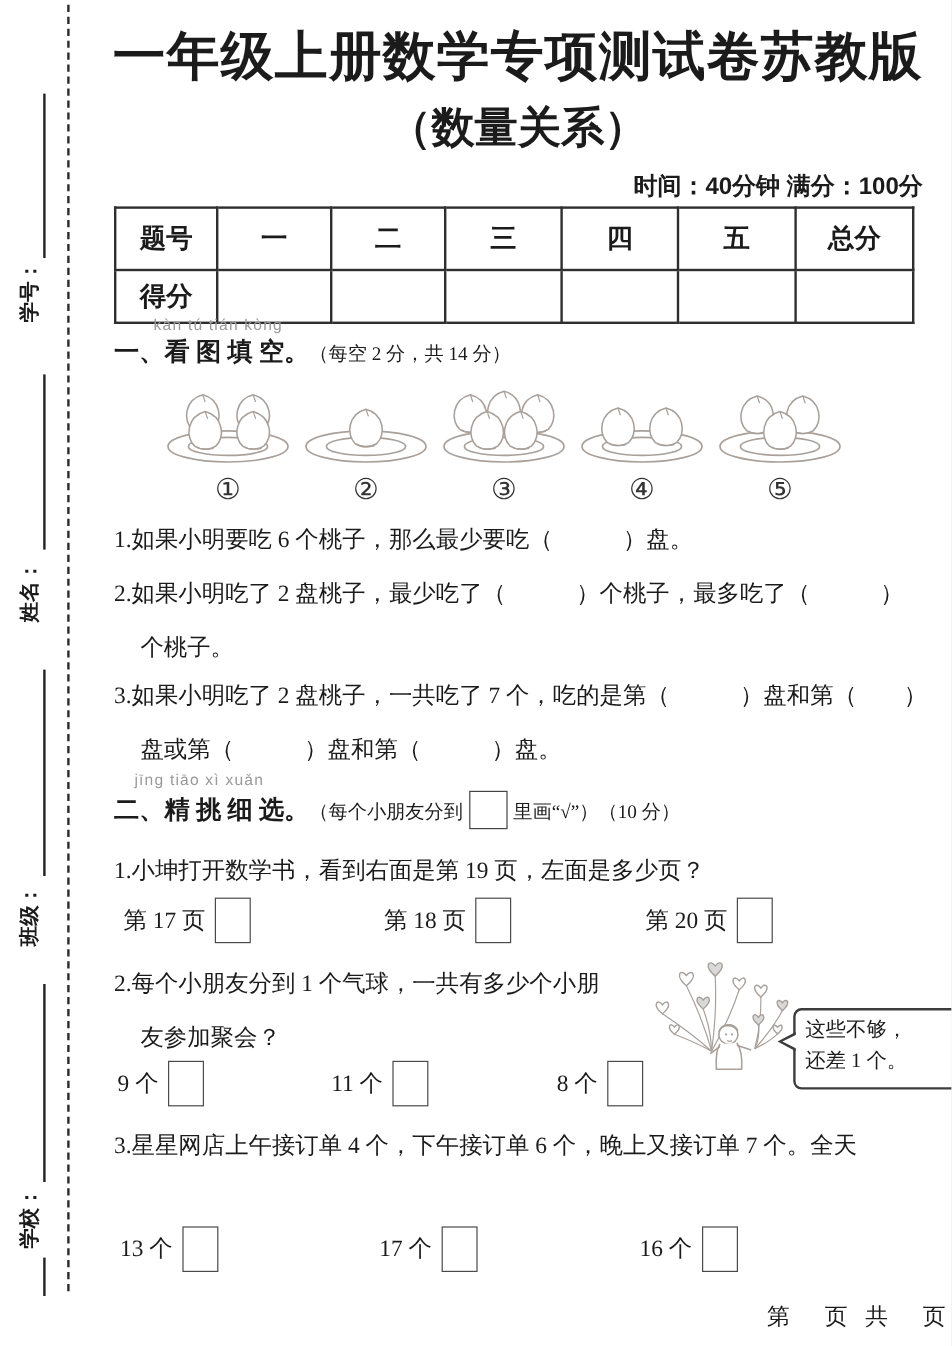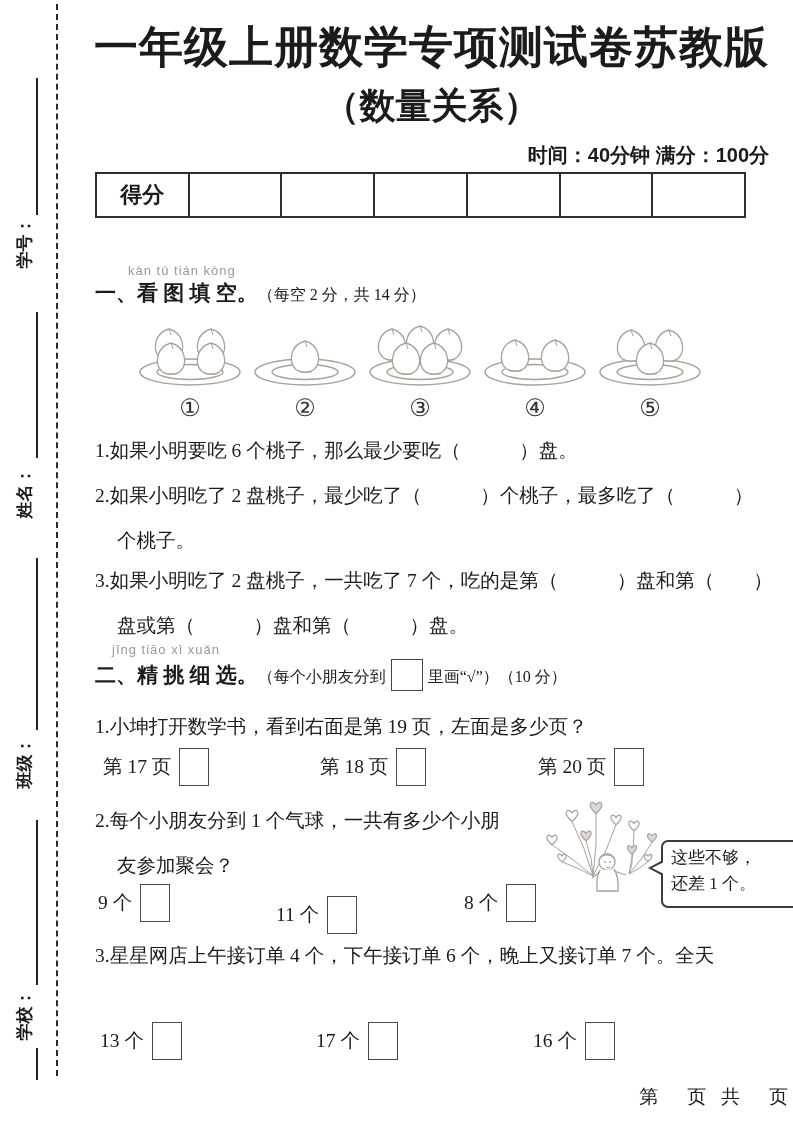--- a/index.html
+++ b/index.html
@@ -84,20 +84,29 @@
   <div class="margin-line" style="top:820px;height:165px;"></div>
   <div class="margin-label" style="left:-12px;top:1005px;">学校：</div>
   <div class="margin-line" style="top:1048px;height:32px;"></div>
 
   <div class="title">一年级上册数学专项测试卷苏教版</div>
   <div class="subtitle">（数量关系）</div>
   <div class="info-line">时间：40分钟  满分：100分</div>
 
   <table class="score-table">
     <tbody>
+        <tr class="hdr">
+      <td style="width:83px;">题号</td>
+      <td style="width:93px;">一</td>
+      <td style="width:93px;">二</td>
+      <td style="width:95px;">三</td>
+      <td style="width:95px;">四</td>
+      <td style="width:96px;">五</td>
+      <td style="width:96px;">总分</td>
+    </tr>
     <tr class="scr">
       <td>得分</td>
       <td></td>
       <td></td>
       <td></td>
       <td></td>
       <td></td>
       <td></td>
     </tr>
   </tbody>
@@ -266,21 +275,21 @@
       <circle cx="74" cy="66" r="0.9" fill="#a9a09a"></circle>
       <path d="M 70,71 q 2,1.5 4,0" fill="none" stroke="#a9a09a" stroke-width="1"></path>
     </svg>
   <div class="bubble">
     <div>这些不够，</div>
     <div>还差 1 个。</div>
   </div>
 
   <div class="opts" style="top:884px;">
     <span class="opt" style="left:3px;"><span>9 个</span><span class="ans-box"></span></span>
-    <span class="opt" style="left:181px;margin-top:12px;"><span>11 个</span><span class="ans-box"></span></span>
+    <span class="opt" style="left:181px;"><span>11 个</span><span class="ans-box"></span></span>
     <span class="opt" style="left:369px;"><span>8 个</span><span class="ans-box"></span></span>
   </div>
 
   <div class="q" style="top:933px;">
     <div class="qline">3.星星网店上午接订单 4 个，下午接订单 6 个，晚上又接订单 7 个。全天</div>
   </div>
   <div class="opts" style="top:1022px;font-family:Liberation Serif, serif;">
     <span class="opt" style="left:5px;"><span>13 个</span><span class="ans-box"></span></span>
     <span class="opt" style="left:221px;"><span>17 个</span><span class="ans-box"></span></span>
     <span class="opt" style="left:438px;"><span>16 个</span><span class="ans-box"></span></span>

